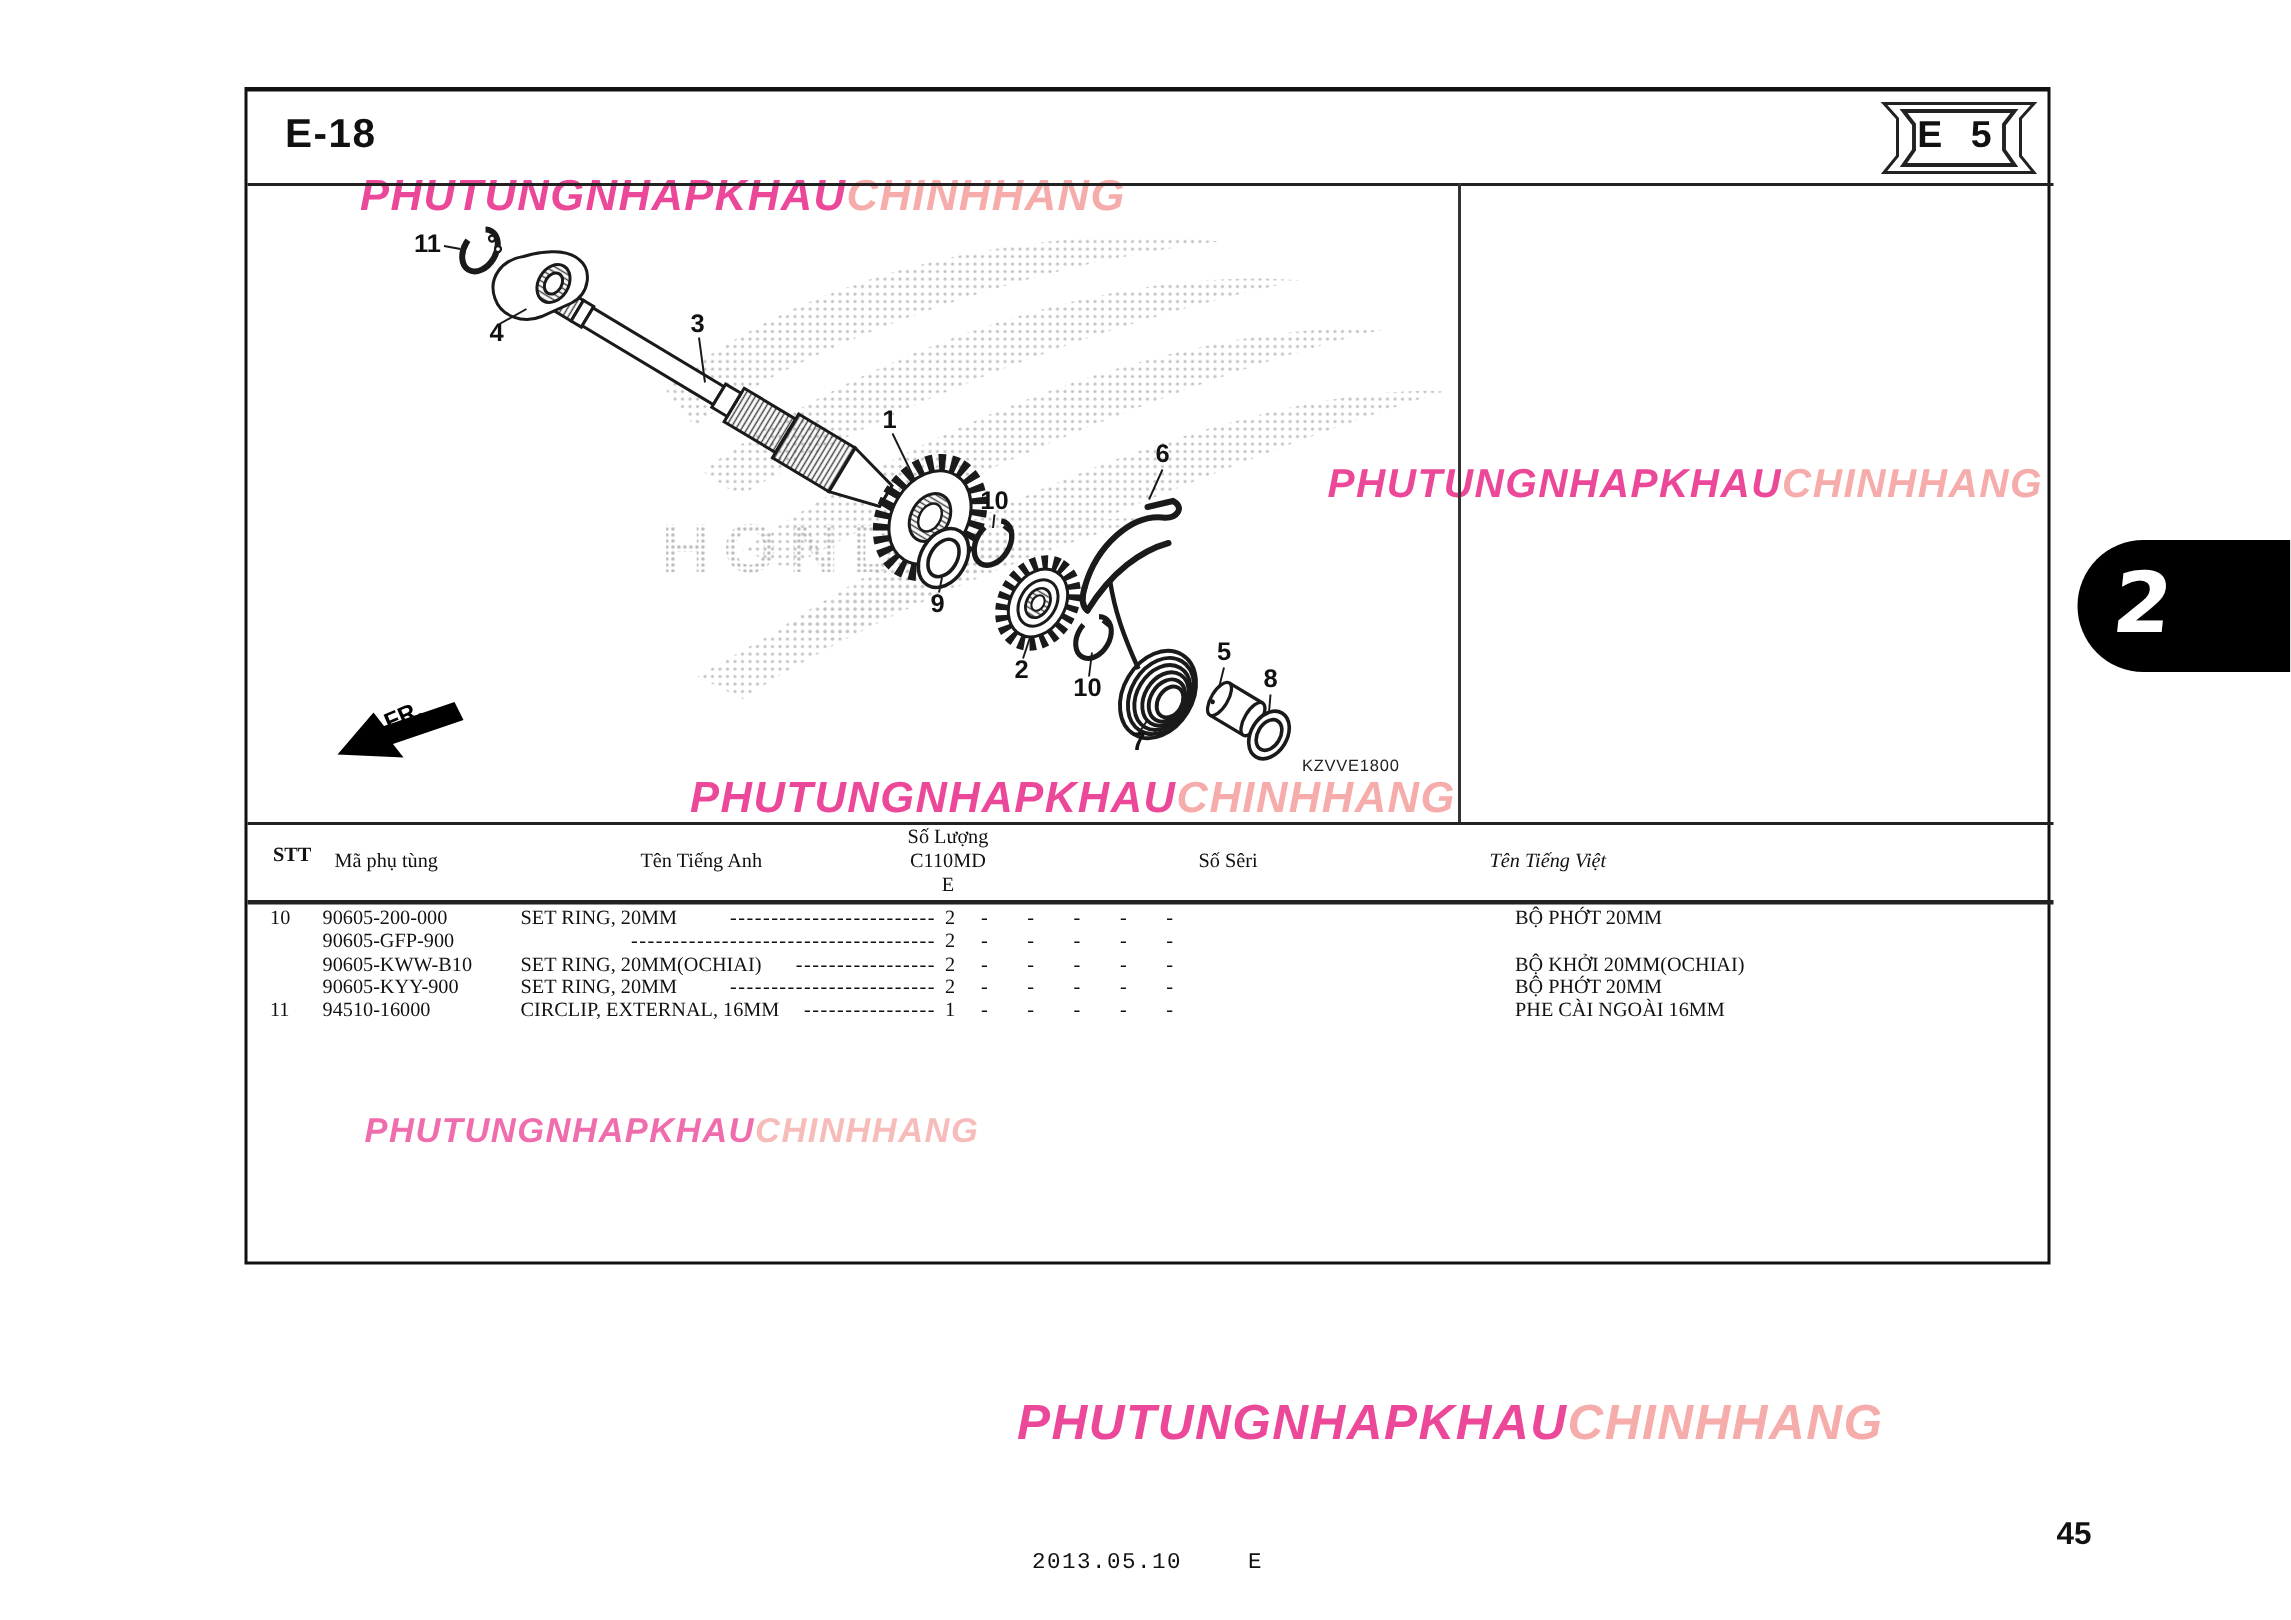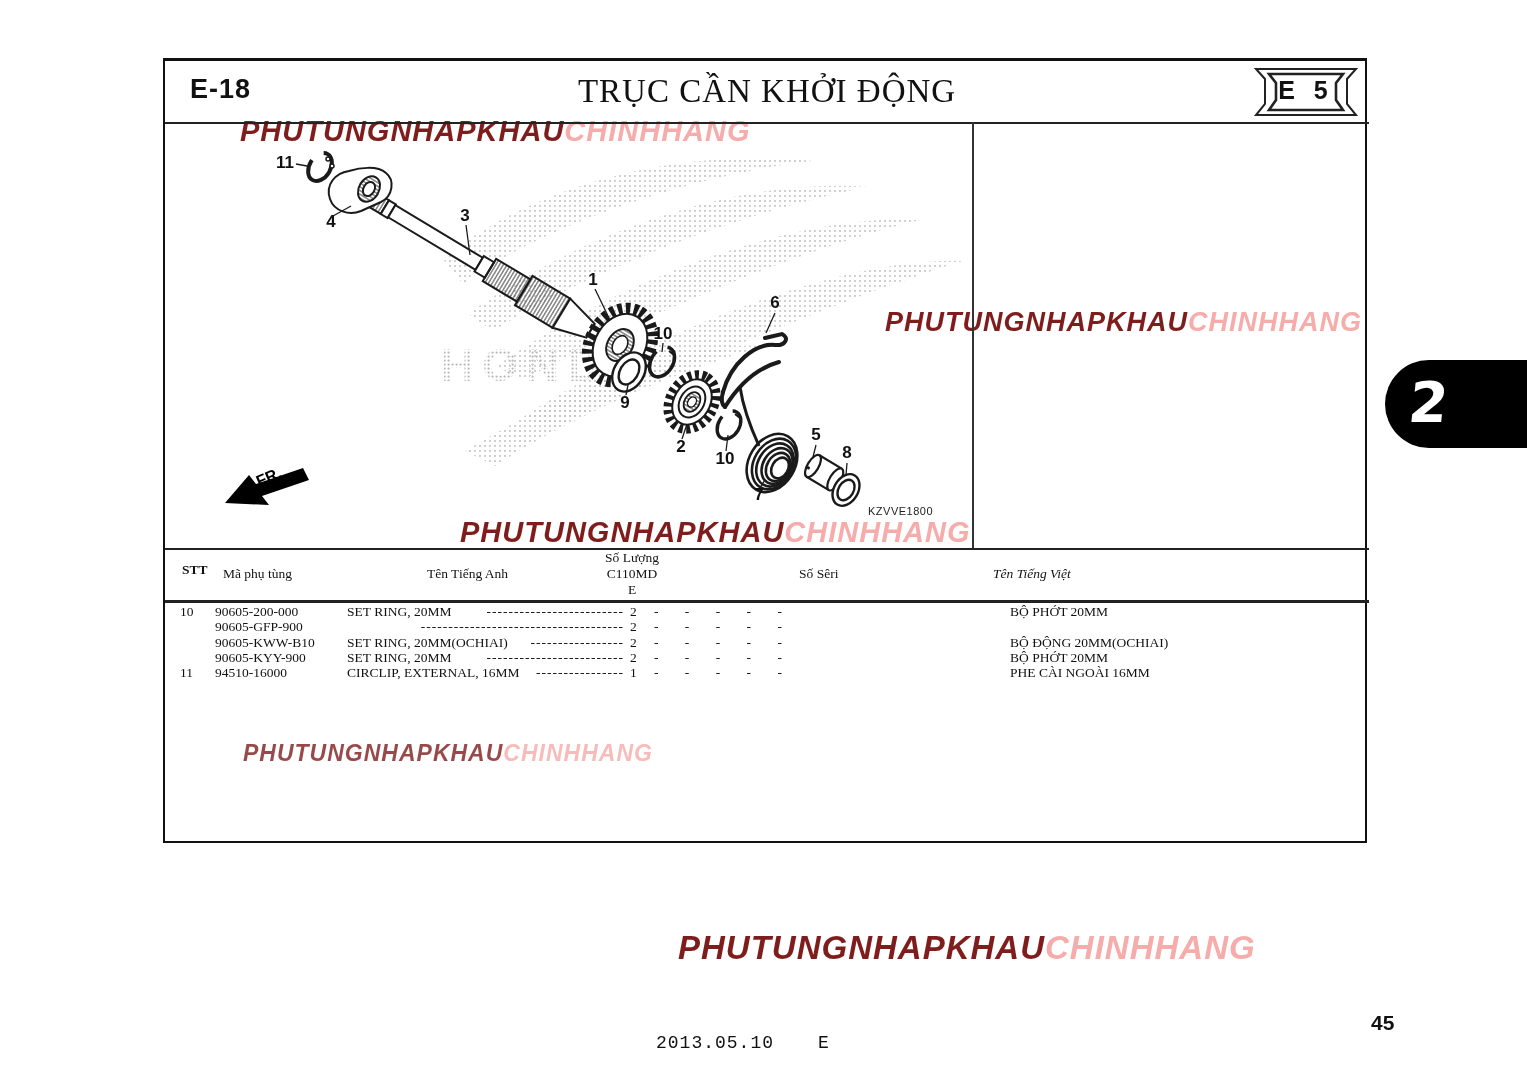--- a/index.html
+++ b/index.html
@@ -15,21 +15,21 @@
   #diagram-divider{position:absolute;left:807px;top:61px;width:1.5px;height:426px;background:#333;}
   
   #header-code{position:absolute;left:25px;top:13px;font-size:27px;font-weight:bold;letter-spacing:1px;}
   #page-title{position:absolute;left:0;top:12px;width:1204px;text-align:center;
               font-family:"Liberation Serif",serif;font-size:33px;letter-spacing:1px;}
   #ref-badge{position:absolute;left:1088px;top:5px;width:106px;height:52px;}
   #ref-badge span{position:absolute;left:0;top:10px;width:106px;text-align:center;
                   font-size:25px;font-weight:bold;letter-spacing:6px;}
   
   .wm{position:absolute;font-weight:800;font-style:italic;letter-spacing:1px;white-space:nowrap;}
-  .wm .g{color:#7f1d1d;} .wm .p{color:#f5acaa;}
+  .wm .g{color:#ec4899;} .wm .p{color:#f5acaa;}
   #wm1{left:240px;top:115px;font-size:29px;}
   #wm2{left:885px;top:307px;font-size:27px;}
   #wm3{left:460px;top:516px;font-size:29px;}
   #wm4{left:243px;top:740px;font-size:23px;opacity:.8;}
   #wm5{left:678px;top:929px;font-size:33px;}
   
   #diagram-svg{position:absolute;left:163px;top:119px;width:1204px;height:426px;}
   .callout{position:absolute;transform:translate(-50%,-50%);font-size:17px;font-weight:bold;
            font-family:"Liberation Sans",sans-serif;color:#111;}
   #drawing-code{position:absolute;left:868px;top:505px;font-size:11px;letter-spacing:.5px;color:#222;}
@@ -52,22 +52,22 @@
   .c-dash{left:182px;width:277px;text-align:right;overflow:hidden;letter-spacing:1px;}
   .c-qty{left:465px;width:20px;}
   .c-seri{left:489px;word-spacing:21px;letter-spacing:1px;}
   .c-vi{left:845px;}
   
   #section-tab{position:absolute;left:1385px;top:360px;width:142px;height:88px;background:#000;
                border-radius:46px 0 0 46px;}
   #section-tab span{position:absolute;left:24px;top:10px;color:#fff;font-size:56px;font-weight:900;
                     transform:skewX(-6deg);font-family:"DejaVu Sans",sans-serif;}
   #page-number{position:absolute;left:1371px;top:1011px;font-size:21px;font-weight:bold;text-align:right;}
-  #footer{position:absolute;left:656px;top:1033px;font-family:"Liberation Mono",monospace;
-          font-size:18px;letter-spacing:1px;}
+  #footer{position:absolute;left:688px;top:1033px;font-family:"Liberation Mono",monospace;
+          font-size:15px;letter-spacing:1px;}
   #footer .rev{margin-left:44px;}
 </style>
 </head>
 <body>
 
 <div id="page">
 
   <div class="wm" id="wm1"><span class="g">PHUTUNGNHAPKHAU</span><span class="p">CHINHHANG</span></div>
   <div class="wm" id="wm2"><span class="g">PHUTUNGNHAPKHAU</span><span class="p">CHINHHANG</span></div>
   <div class="wm" id="wm3"><span class="g">PHUTUNGNHAPKHAU</span><span class="p">CHINHHANG</span></div>
@@ -215,21 +215,20 @@
     </div>
   <div id="drawing-code">KZVVE1800</div>
 
   <div id="frame">
     <div class="hline" id="header-line"></div>
     <div id="diagram-divider"></div>
     <div class="hline" id="table-top-line"></div>
     <div class="hline" id="table-head-bottom"></div>
 
     <div id="header-code">E-18</div>
-    <div id="page-title">TRỤC CẦN KHỞI ĐỘNG</div>
 
     <div id="ref-badge">
       <svg width="106" height="52" viewBox="0 0 106 52">
         <path d="M3,3 L103,3 L94,13 L94,38 L103,49 L3,49 L12,38 L12,13 Z" fill="#fff" stroke="#222" stroke-width="2"></path>
         <path d="M16,8 L90,8 L83,17 L83,34 L90,44 L16,44 L23,34 L23,17 Z" fill="#fff" stroke="#222" stroke-width="2.6"></path>
       </svg>
       <span>E 5</span>
     </div>
 
     <div id="table-head">
@@ -264,21 +263,21 @@
     <span class="c-vi"></span>
   </div>
 
   <div class="prow">
     <span class="c-stt"></span>
     <span class="c-part">90605-KWW-B10</span>
     <span class="c-en">SET RING, 20MM(OCHIAI)</span>
     <span class="c-dash">-----------------</span>
     <span class="c-qty">2</span>
     <span class="c-seri">- - - - -</span>
-    <span class="c-vi">BỘ ĐỘNG 20MM(OCHIAI)</span>
+    <span class="c-vi">BỘ KHỞI 20MM(OCHIAI)</span>
   </div>
 
   <div class="prow">
     <span class="c-stt"></span>
     <span class="c-part">90605-KYY-900</span>
     <span class="c-en">SET RING, 20MM</span>
     <span class="c-dash">-------------------------</span>
     <span class="c-qty">2</span>
     <span class="c-seri">- - - - -</span>
     <span class="c-vi">BỘ PHỚT 20MM</span>

